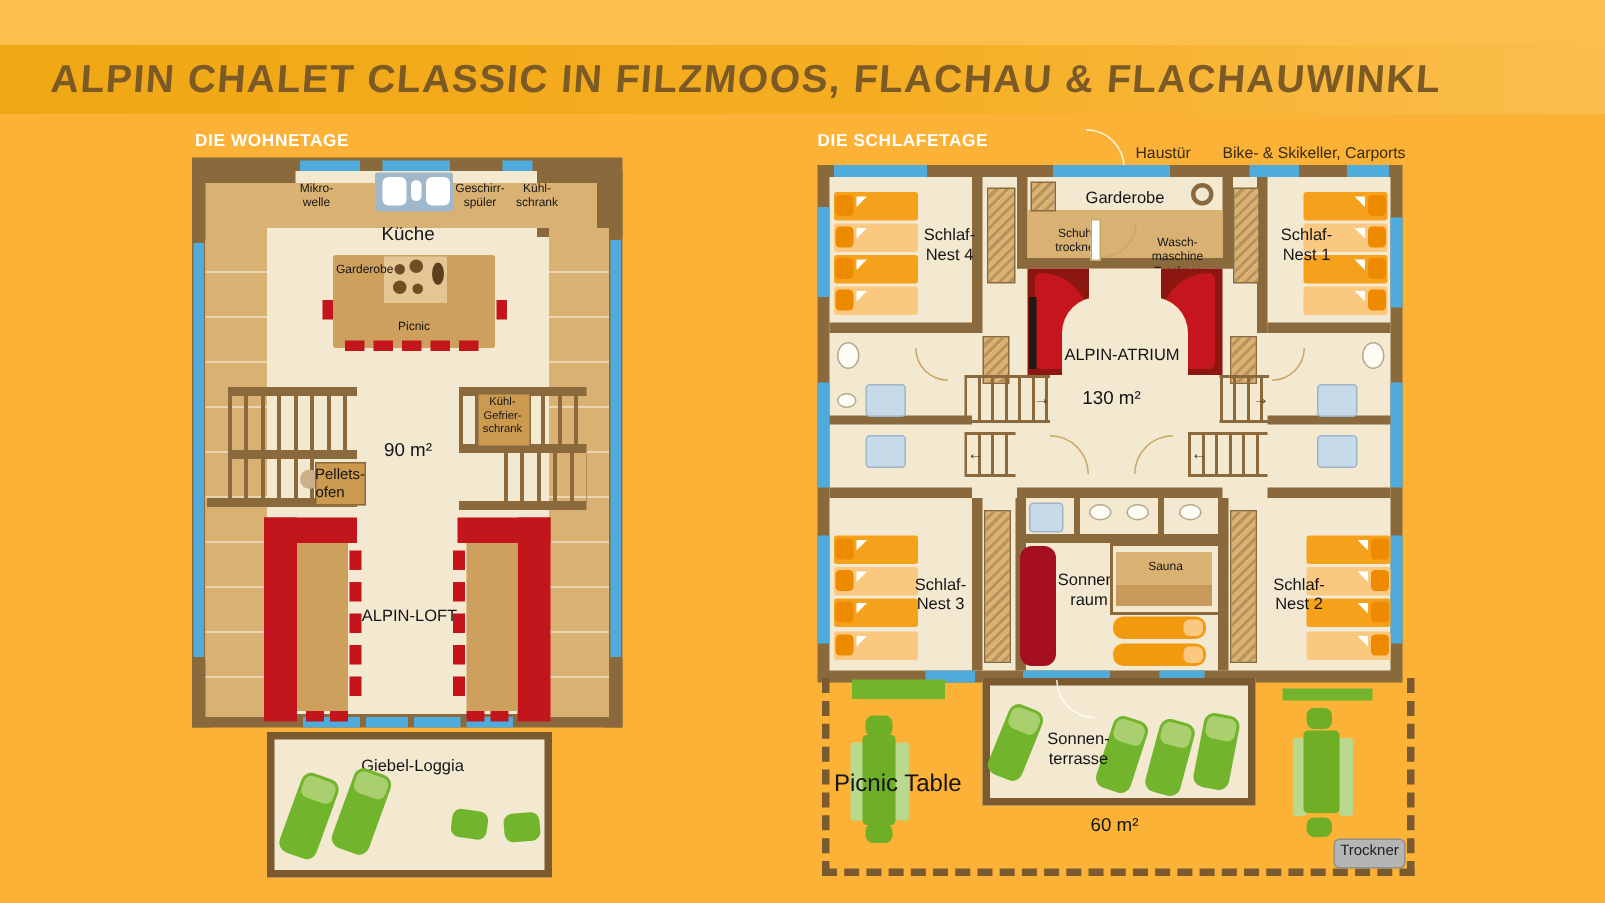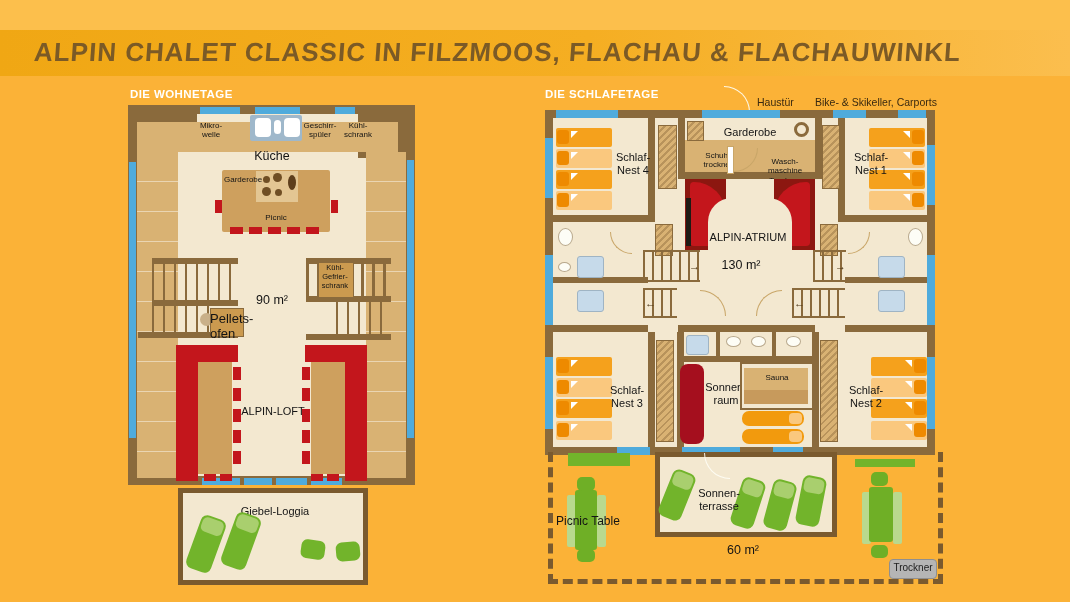--- a/index.html
+++ b/index.html
@@ -131,21 +131,21 @@
     <div class="bal" style="left:336px;top:302px;width:55px;height:32px;"></div>
     <div class="wall" style="left:306px;top:334px;width:85px;height:6px;"></div>
 
     <div class="a" style="left:318px;top:262px;width:34px;height:34px;background:#CB9A4F;border:1px solid #8A6A3C;"></div>
     <div class="lbl" style="left:317px;top:264px;width:36px;font-size:7.5px;">Kühl-
 Gefrier-
 schrank</div>
 
     <div class="a" style="left:200px;top:313px;width:13px;height:13px;background:#C9B089;border-radius:50%;"></div>
     <div class="a" style="left:210px;top:308px;width:32px;height:27px;background:#CB9A4F;border:1px solid #8A6A3C;"></div>
-    <div class="lbl" style="left:210px;top:311px;width:20px;font-size:13px;">Pellets-
+    <div class="lbl" style="left:210px;top:311px;width:20px;font-size:10px;">Pellets-
 ofen</div>
 
     <div class="lbl lg" style="left:248px;top:293px;width:48px;">90 m²</div>
 
     <div class="red" style="left:176px;top:345px;width:62px;height:17px;"></div>
     <div class="red" style="left:176px;top:345px;width:22px;height:136px;"></div>
     <div class="a" style="left:198px;top:362px;width:34px;height:112px;background:#CEA05E;"></div>
     <div class="red" style="left:233px;top:367px;width:8px;height:13px;"></div>
     <div class="red" style="left:233px;top:388px;width:8px;height:13px;"></div>
     <div class="red" style="left:233px;top:409px;width:8px;height:13px;"></div>
@@ -369,21 +369,21 @@
   <div class="lounge" style="left:799px;top:476px;width:24px;height:50px;transform:rotate(11deg);"></div>
   <div class="lbl md" style="left:688px;top:487px;width:62px;z-index:2;">Sonnen-
 terrasse</div>
   <div class="lbl lg" style="left:718px;top:543px;width:50px;">60 m²</div>
 
   <div class="pbench" style="left:567px;top:495px;width:9px;height:52px;"></div>
   <div class="pbench" style="left:597px;top:495px;width:9px;height:52px;"></div>
   <div class="ptable" style="left:575px;top:490px;width:22px;height:60px;"></div>
   <div class="pseat" style="left:577px;top:477px;width:18px;height:14px;"></div>
   <div class="pseat" style="left:577px;top:549px;width:18px;height:13px;"></div>
-  <div class="lbl" style="left:556px;top:514px;width:60px;font-size:12px;white-space:nowrap;text-align:left;z-index:2;">Picnic Table</div>
+  <div class="lbl" style="left:556px;top:514px;width:60px;font-size:16px;white-space:nowrap;text-align:left;z-index:2;">Picnic Table</div>
 
   <div class="pbench" style="left:862px;top:492px;width:9px;height:52px;"></div>
   <div class="pbench" style="left:893px;top:492px;width:9px;height:52px;"></div>
   <div class="ptable" style="left:869px;top:487px;width:24px;height:55px;"></div>
   <div class="pseat" style="left:871px;top:472px;width:17px;height:14px;"></div>
   <div class="pseat" style="left:871px;top:545px;width:17px;height:13px;"></div>
 
   <div class="badge" style="left:889px;top:559px;width:46px;height:18px;">Trockner</div>
 
 </div>

